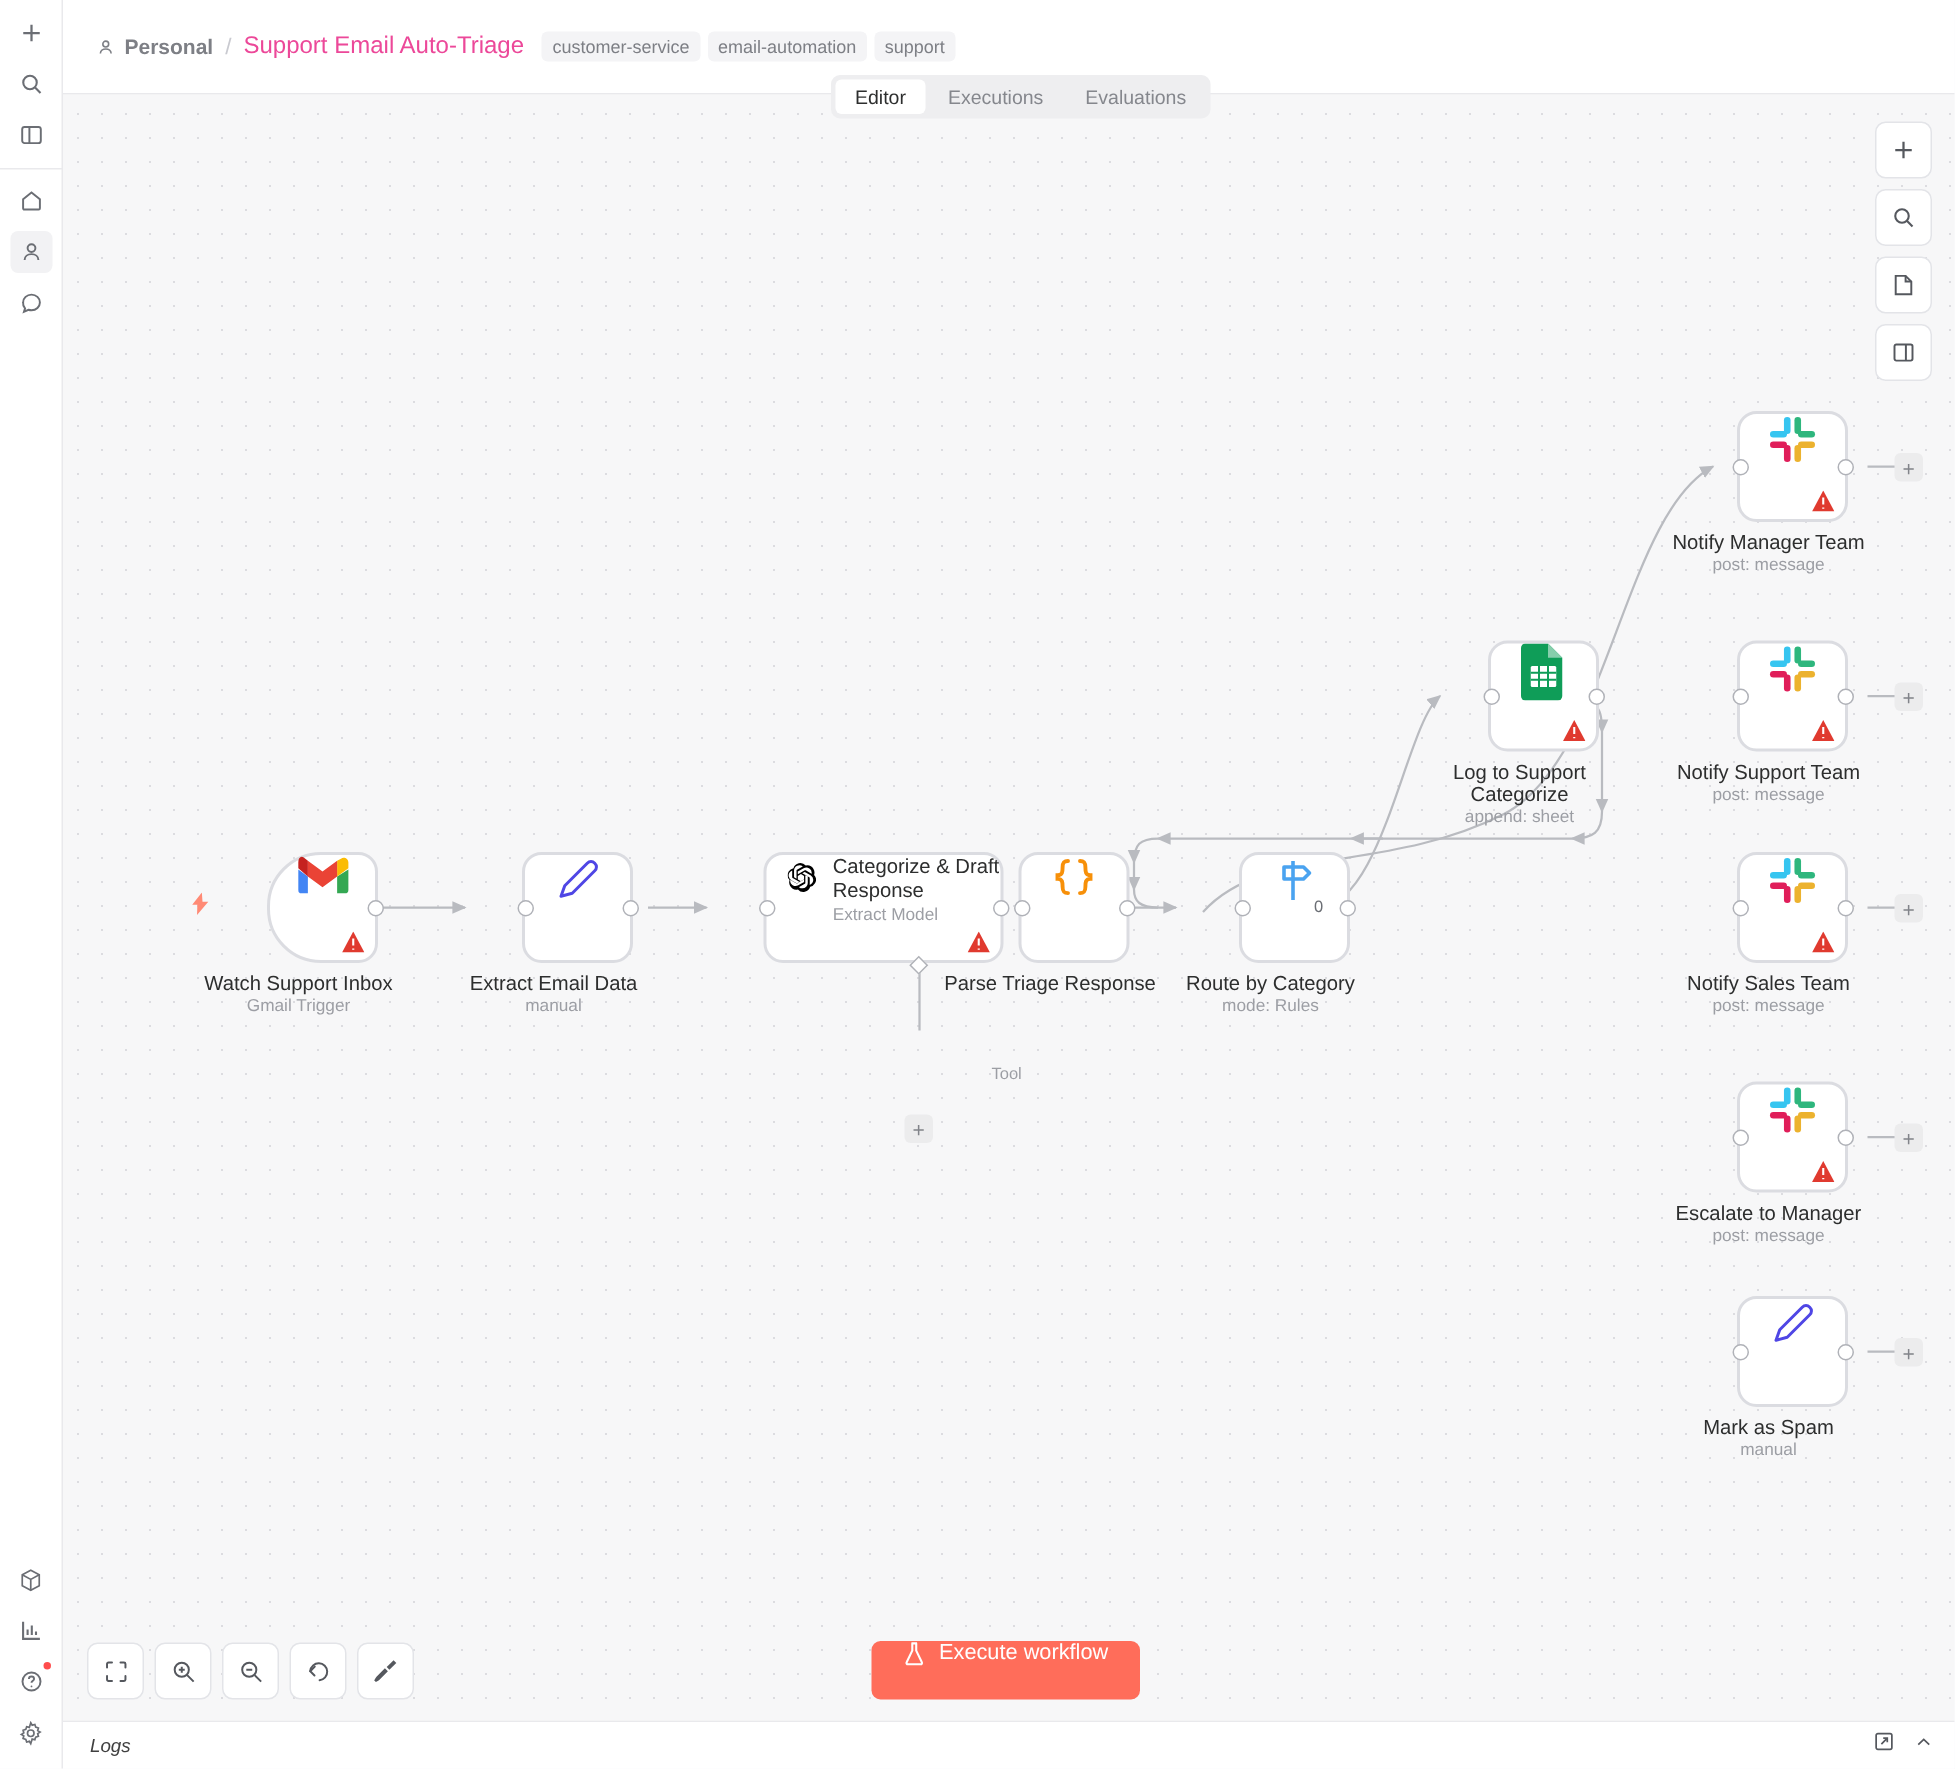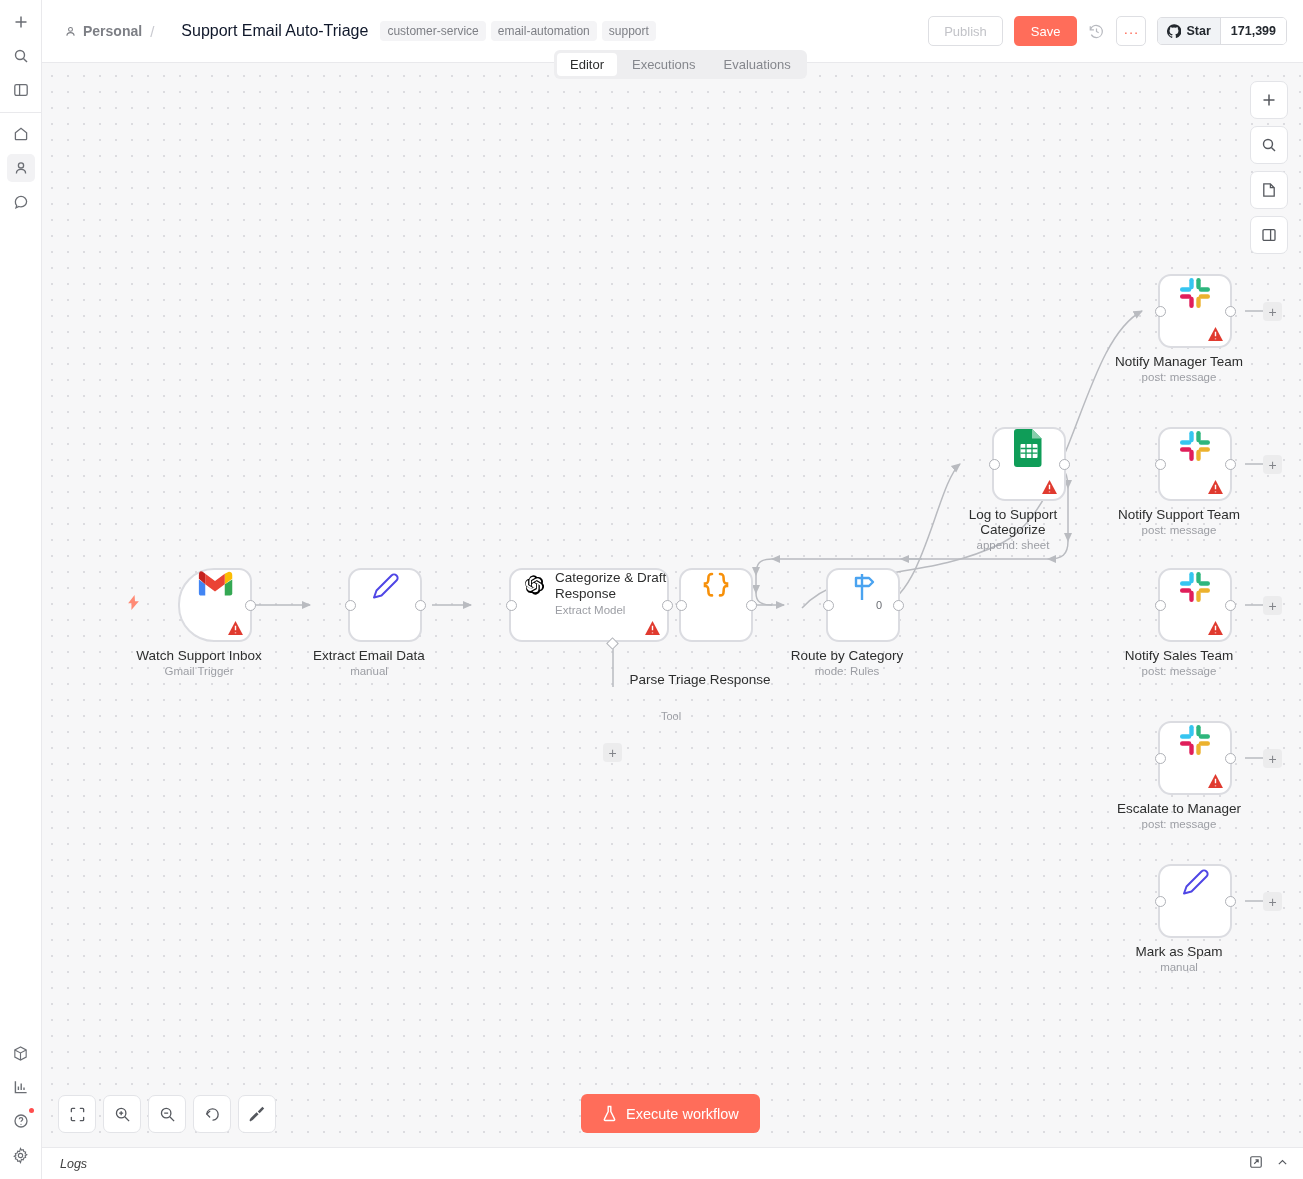--- a/index.html
+++ b/index.html
@@ -41,21 +41,21 @@
     background:#fff; border-bottom:1px solid #e9e9ec;
     display:flex; align-items:center; padding:0 16px 0 22px;
     z-index:30;
   }
   .bc { display:flex; align-items:center; gap:8px; min-width:0; }
   .bc-person {
     display:flex; align-items:center; gap:6px;
     color:#7d7f85; font-size:14px;font-weight:bold;
   }
   .bc-slash { color:#c9cad0; font-size:15px; }
-  .wf-title { font-size:16px; color:#0f172a; white-space:nowrap;margin-left:19px; }
+  .wf-title { font-size:16px; color:#ec4899; white-space:nowrap; }
   .tags { display:flex; gap:5px; margin-left:12px; }
   .tag {
     background:#f4f4f6; color:#7d7f85; font-size:12px;
     padding:3px 7px; border-radius:4px; white-space:nowrap;
   }
   .hdr-right { margin-left:auto; display:flex; align-items:center; gap:11px; }
   .btn-publish {
     height:30px; padding:0 15px; border:1px solid #dedfe3; border-radius:5px;
     background:#fff; color:#c2c3c8; font-size:13px; cursor:pointer;
     display:flex; align-items:center;
@@ -175,21 +175,21 @@
   #zoomctl {
     position:absolute; left:16px; bottom:14px; display:flex; gap:7px; z-index:20;
   }
   #zoomctl .cbtn { width:38px; height:38px; }
 
   
   #exec {
     position:absolute; left:539px; bottom:14px;
     height:39px; padding:0 21px; background:#ff6d5a; border:none;
     border-radius:6px; color:#fff; font-size:14.5px; cursor:pointer;
-    display:flex; align-items:center; gap:9px; z-index:20;
+    display:flex; align-items:flex-start; gap:9px; z-index:20;
   }
 
   
   #logs {
     position:absolute; left:42px; bottom:0; width:1261px; height:32px;
     background:#fff; border-top:1px solid #e9e9ec;
     display:flex; align-items:center; padding:0 14px 0 18px; z-index:35;
   }
   #logs .lbl { font-size:12.5px; color:#404040;font-style:italic; }
   #logs .right { margin-left:auto; display:flex; align-items:center; gap:13px; color:#55585e; }
@@ -276,41 +276,20 @@
         </svg>
       <span>Personal</span>
     </span>
     <span class="bc-slash">/</span>
     <span class="wf-title">Support Email Auto-Triage</span>
   </div>
   <div class="tags">
     <span class="tag">customer-service</span>
     <span class="tag">email-automation</span>
     <span class="tag">support</span>
-  </div>
-  <div class="hdr-right">
-    <button class="btn-publish">Publish</button>
-    <button class="btn-save">Save</button>
-    <span class="icon-plain">
-      <svg width="17" height="17" viewBox="0 0 18 18" fill="none" stroke="currentColor" stroke-width="1.3">
-          <path d="M2.6 7.2A6.4 6.4 0 1 1 9 15.4a6.4 6.4 0 0 1-5.5-3.1"></path>
-          <path d="M2.4 3.4v3.9h3.9"></path>
-          <path d="M9 5.8V9l2.3 1.4"></path>
-        </svg>
-    </span>
-    <button class="btn-dots">...</button>
-    <span class="gh">
-      <span class="gh-left">
-        <svg width="14" height="14" viewBox="0 0 16 16" fill="currentColor">
-            <path d="M8 .3a8 8 0 0 0-2.5 15.6c.4.1.5-.2.5-.4v-1.4c-2.2.5-2.7-1-2.7-1-.4-.9-.9-1.2-.9-1.2-.7-.5 0-.5 0-.5.8.1 1.2.8 1.2.8.7 1.2 1.9.9 2.4.7 0-.6.3-1 .5-1.2-1.8-.2-3.6-.9-3.6-3.9 0-.9.3-1.6.8-2.1-.1-.2-.4-1 .1-2.1 0 0 .7-.2 2.2.8a7.6 7.6 0 0 1 4 0c1.5-1 2.2-.8 2.2-.8.5 1.1.2 1.9.1 2.1.5.5.8 1.2.8 2.1 0 3-1.8 3.7-3.6 3.9.3.3.6.8.6 1.6v2.3c0 .2.1.5.5.4A8 8 0 0 0 8 .3"></path>
-          </svg>
-        <span>Star</span>
-      </span>
-      <span class="gh-right">171,399</span>
-    </span>
   </div>
 </div>
 
 <div id="tabs">
   <div class="tab active">Editor</div>
   <div class="tab">Executions</div>
   <div class="tab">Evaluations</div>
 </div>
 
 <div id="canvas">
@@ -416,21 +395,21 @@
 
   <div class="node" style="left:605px; top:505px;">
     <div class="nbox attached">
       <svg width="34" height="30" viewBox="0 0 34 30" fill="none" stroke="#f79009" stroke-width="2.6" stroke-linecap="round">
         <path d="M13 4c-3 0-3.6 1.2-3.6 4.2 0 3-.1 5.3-3.4 5.3v2.4c3.3 0 3.4 2.3 3.4 5.3 0 3 .6 4.2 3.6 4.2"></path>
         <path d="M21 4c3 0 3.6 1.2 3.6 4.2 0 3 .1 5.3 3.4 5.3v2.4c-3.3 0-3.4 2.3-3.4 5.3 0 3-.6 4.2-3.6 4.2"></path>
       </svg>
       <span class="port in"></span>
       <span class="port out"></span>
     </div>
-    <div class="nlabel" style="top:80px;margin-top:24px;">
+    <div class="nlabel" style="top:80px;">
       <div class="t">Parse Triage Response</div>
     </div>
   </div>
 
   <div class="node" style="left:752px; top:505px;">
     <div class="nbox">
       <svg width="36" height="34" viewBox="0 0 36 34" fill="none" stroke="#4aa3f0" stroke-width="2.4" stroke-linejoin="round">
         <path d="M11 8h13l4 4-4 4H11z"></path>
         <path d="M17 4v26"></path>
       </svg>

